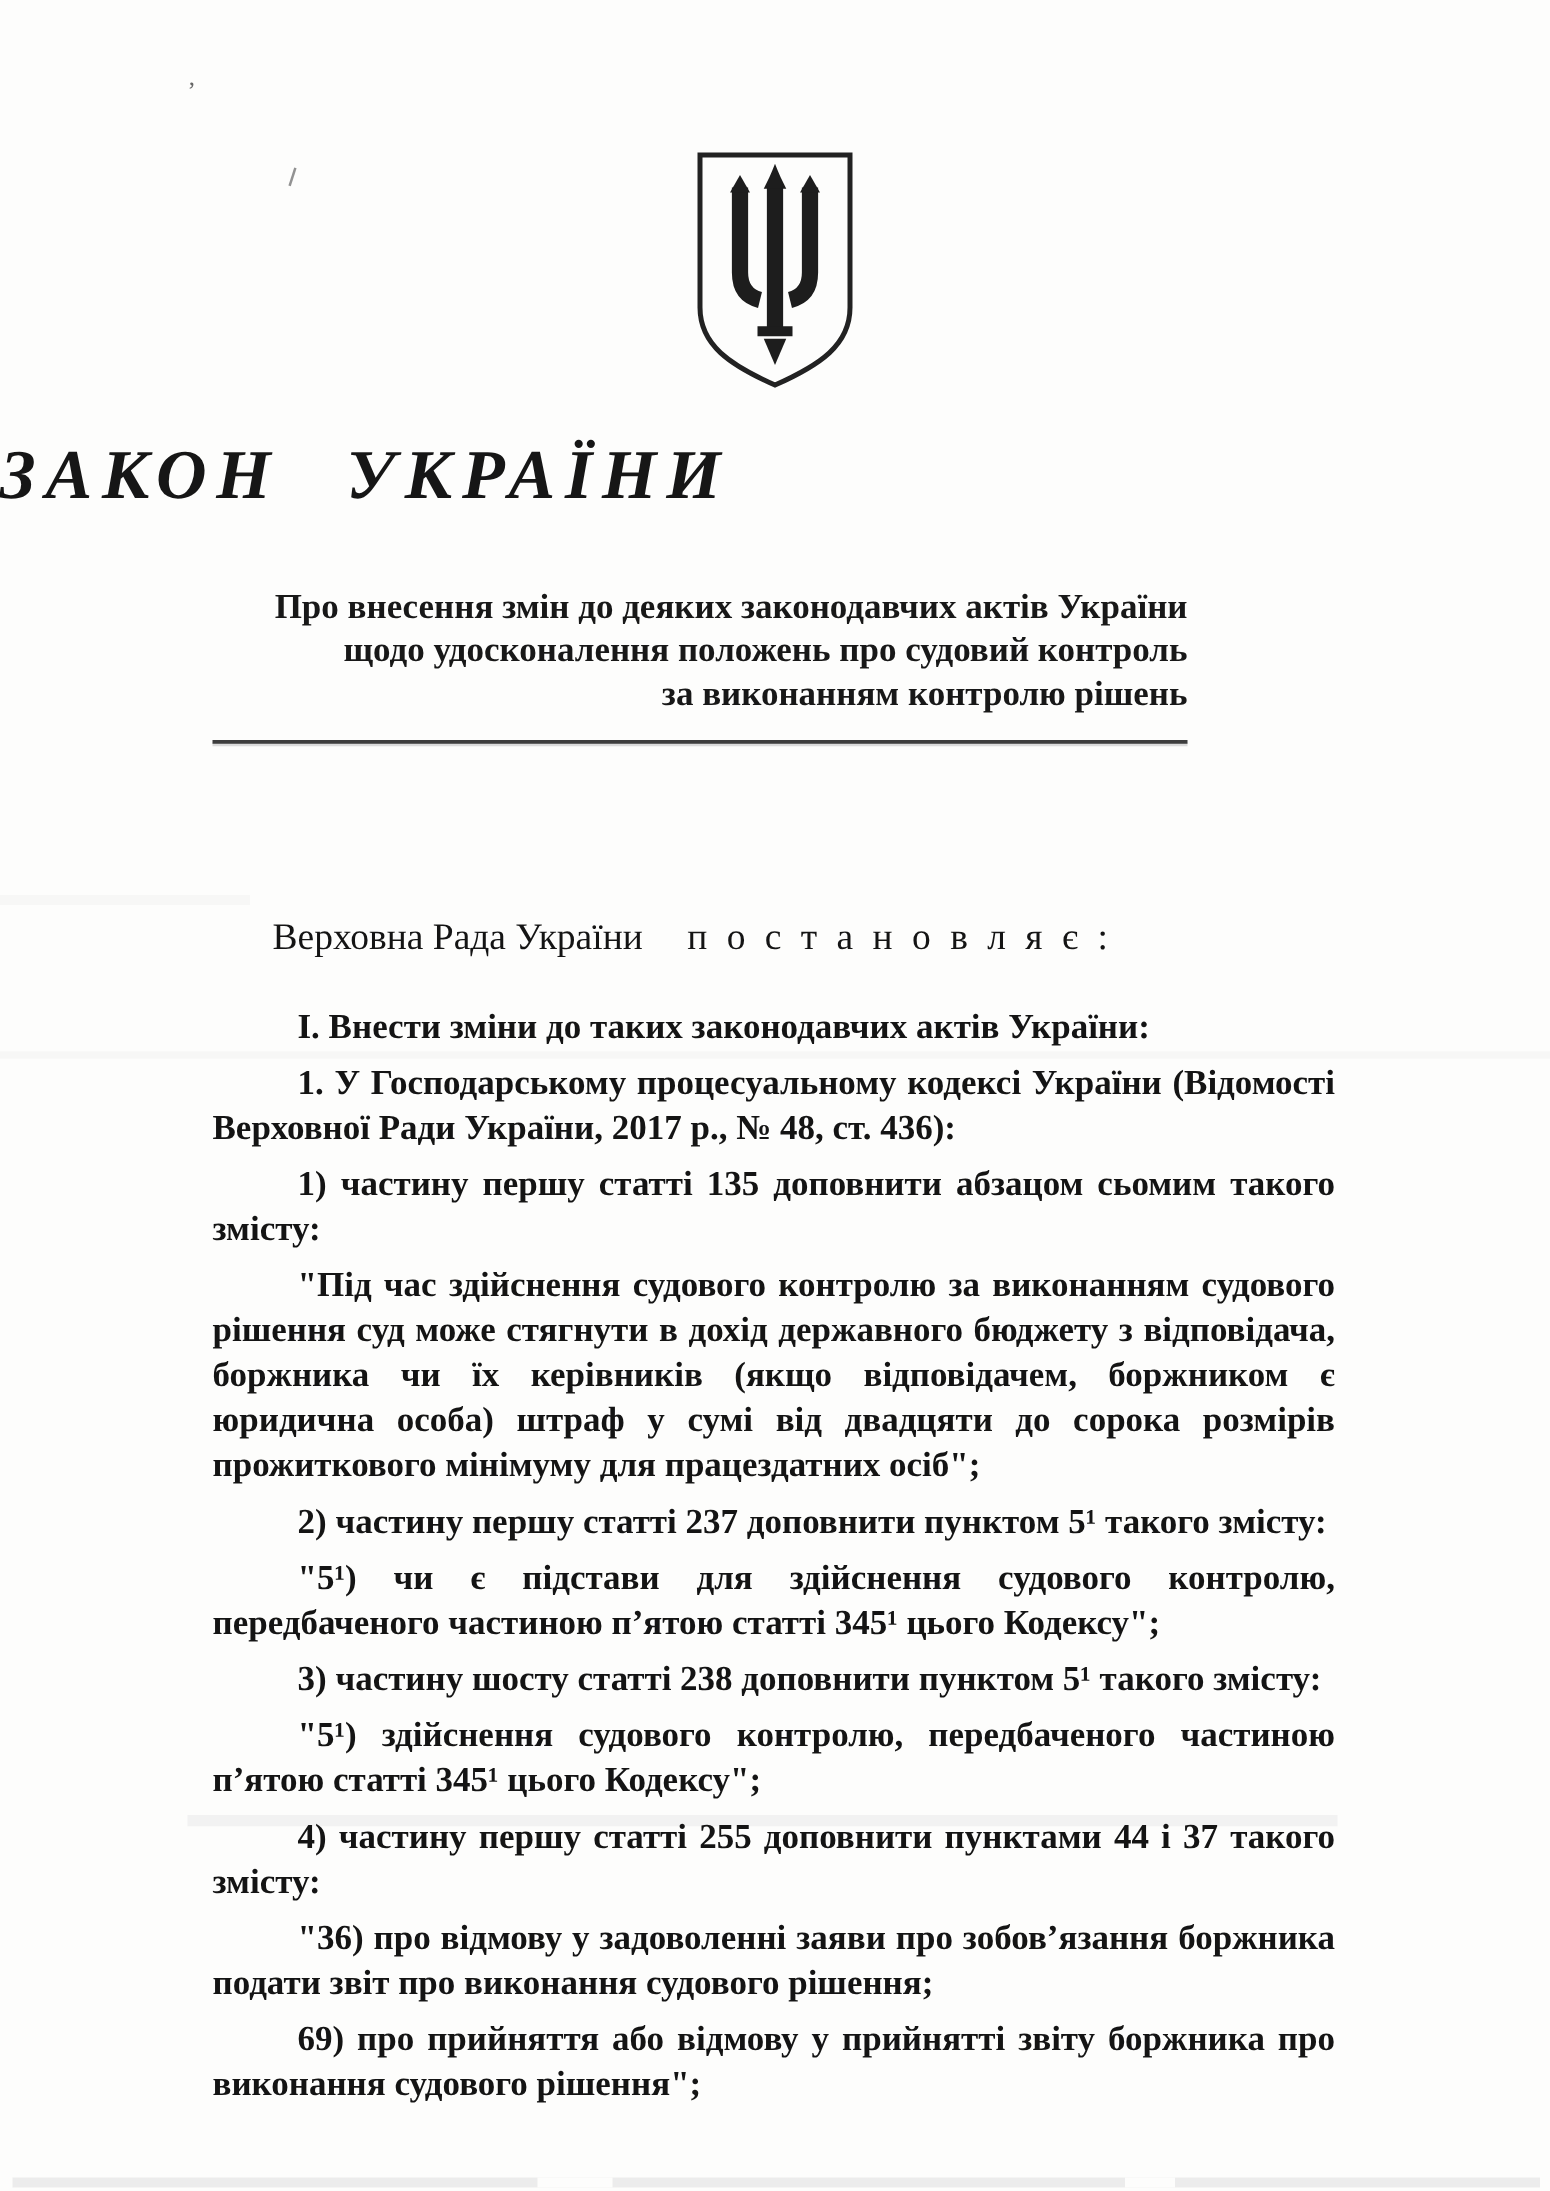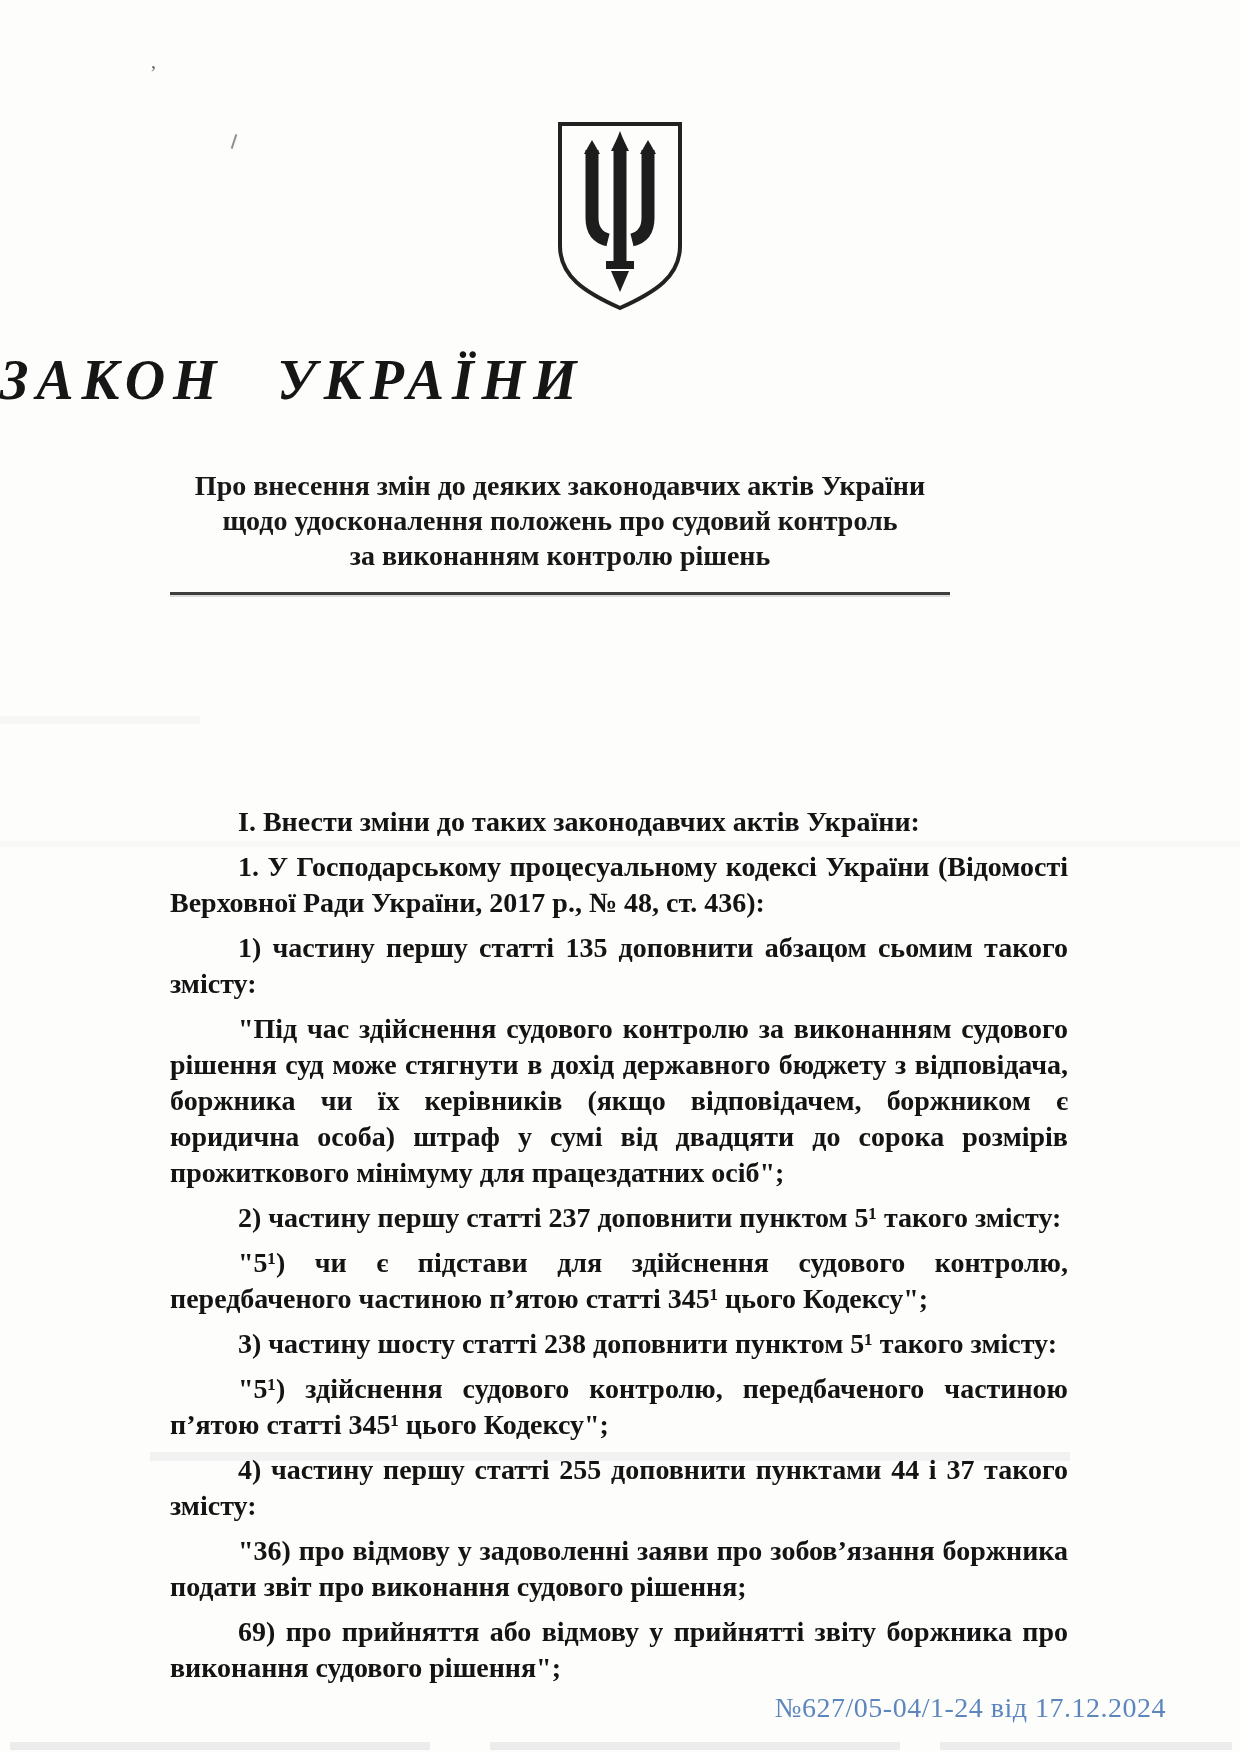--- a/index.html
+++ b/index.html
@@ -15,21 +15,21 @@
   .emblem{position:absolute;left:552px;top:118px;width:136px;height:196px;}
   .law-title{
     position:absolute;left:0;top:348px;width:1130px;margin:0;
     text-align:left;
     font-size:56px;font-weight:bold;font-style:italic;
     letter-spacing:0.14em;word-spacing:0.55em;
     color:#161616;
   }
   .subtitle{
     position:absolute;left:170px;top:468px;width:780px;
-    text-align:center;font-weight:bold;font-size:28px;line-height:35px;
+    text-align:right;font-weight:bold;font-size:28px;line-height:35px;
     color:#181818;
   }
   .subtitle .rule{
     margin-top:19px;height:3px;background:#3d3d3d;
     box-shadow:0 2px 0 rgba(120,120,120,.25);
   }
   
   .resolution{
     position:absolute;left:218px;top:733px;margin:0;
     font-size:30px;color:#141414;white-space:nowrap;
@@ -89,30 +89,33 @@
 
   <h1 class="law-title">ЗАКОН УКРАЇНИ</h1>
 
   <div class="subtitle">
     <div>Про внесення змін до деяких законодавчих актів України</div>
     <div>щодо удосконалення положень про судовий контроль</div>
     <div>за виконанням контролю рішень</div>
     <div class="rule"></div>
   </div>
 
+  <p class="resolution">
+    <span>Верховна Рада України</span>
+    <span class="verb">п о с т а н о в л я є :</span>
+  </p>
 
   <div class="body-text">
     <p>І. Внести зміни до таких законодавчих актів України:</p>
     <p>1. У Господарському процесуальному кодексі України (Відомості Верховної Ради України, 2017 р., № 48, ст. 436):</p>
     <p>1) частину першу статті 135 доповнити абзацом сьомим такого змісту:</p>
     <p>"Під час здійснення судового контролю за виконанням судового рішення суд може стягнути в дохід державного бюджету з відповідача, боржника чи їх керівників (якщо відповідачем, боржником є юридична особа) штраф у сумі від двадцяти до сорока розмірів прожиткового мінімуму для працездатних осіб";</p>
     <p>2) частину першу статті 237 доповнити пунктом 5¹ такого змісту:</p>
     <p>"5¹) чи є підстави для здійснення судового контролю, передбаченого частиною п’ятою статті 345¹ цього Кодексу";</p>
     <p>3) частину шосту статті 238 доповнити пунктом 5¹ такого змісту:</p>
     <p>"5¹) здійснення судового контролю, передбаченого частиною п’ятою статті 345¹ цього Кодексу";</p>
     <p>4) частину першу статті 255 доповнити пунктами 44 і 37 такого змісту:</p>
     <p>"36) про відмову у задоволенні заяви про зобов’язання боржника подати звіт про виконання судового рішення;</p>
     <p>69) про прийняття або відмову у прийнятті звіту боржника про виконання судового рішення";</p>
   </div>
 
-  <div class="footer-ref">№627/05-04/1-24 від 17.12.2024</div>
 
 </div>
 
 </body></html>

